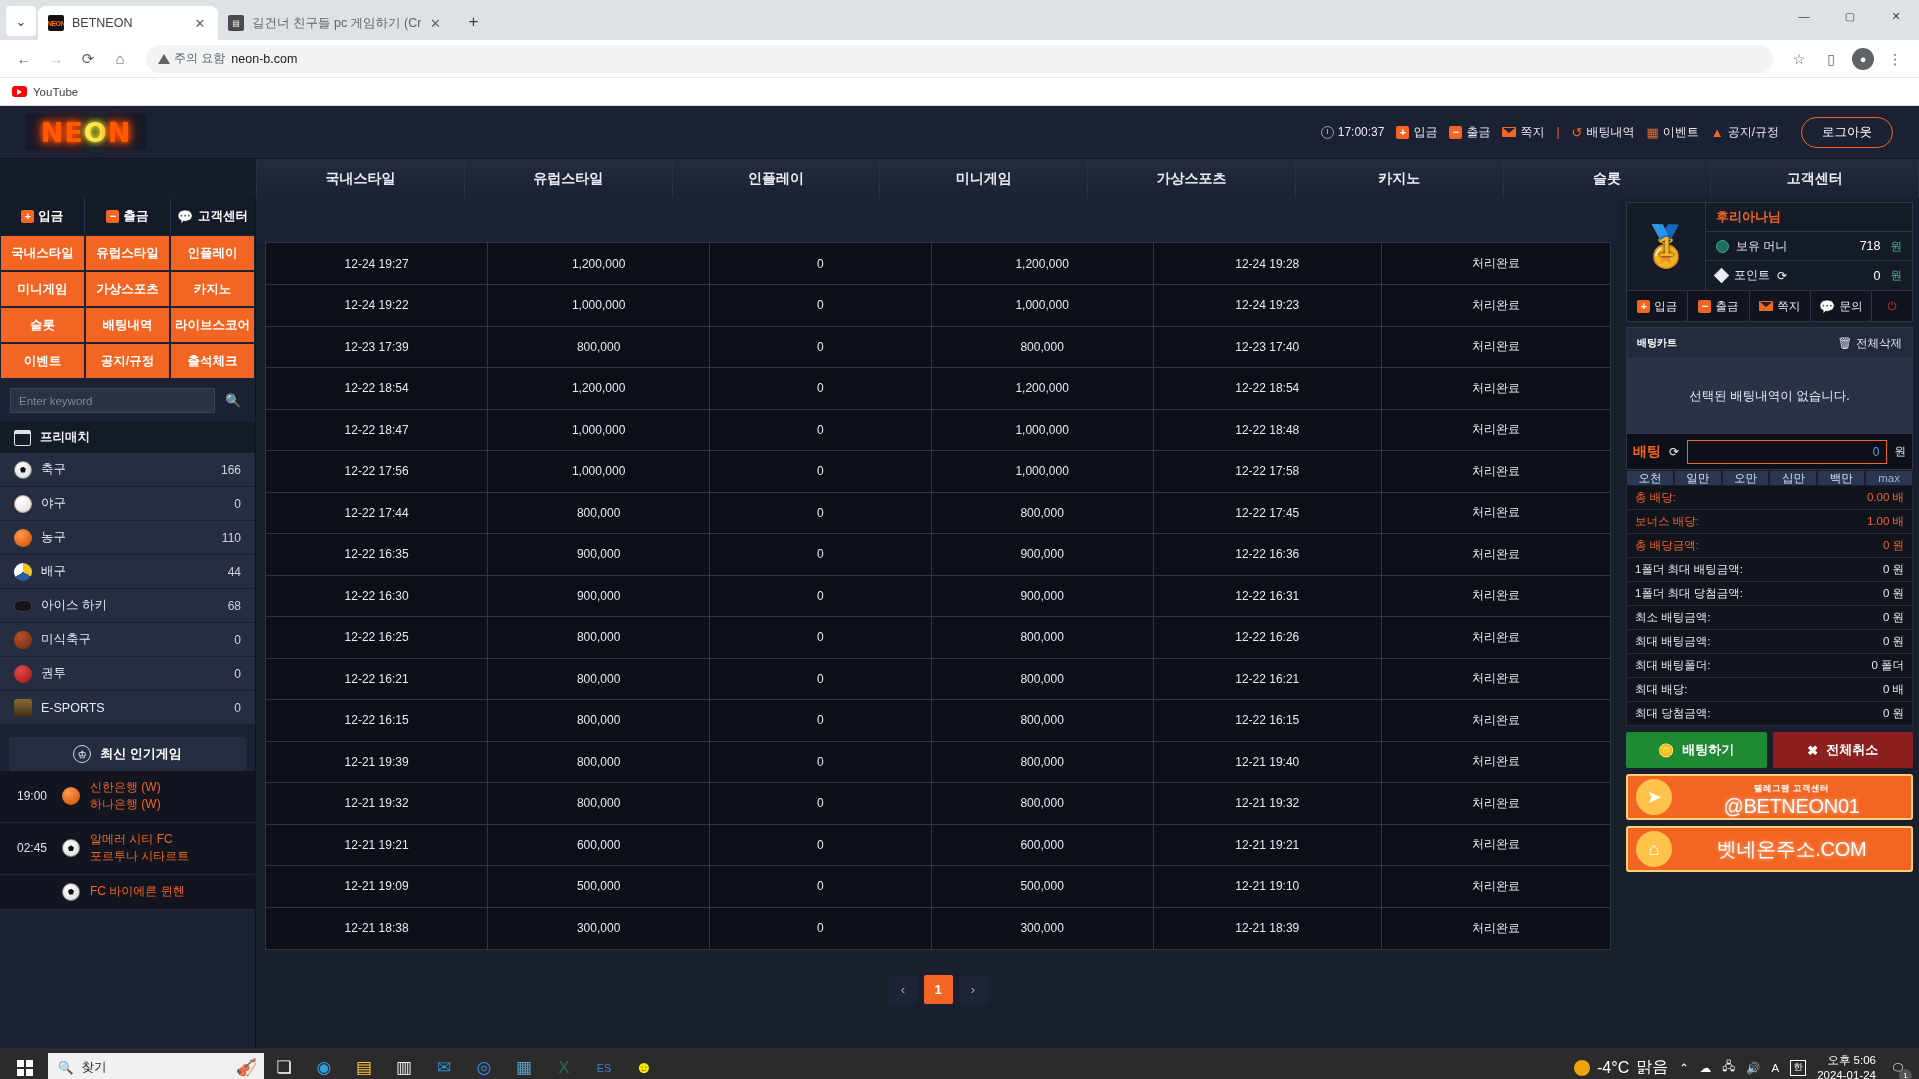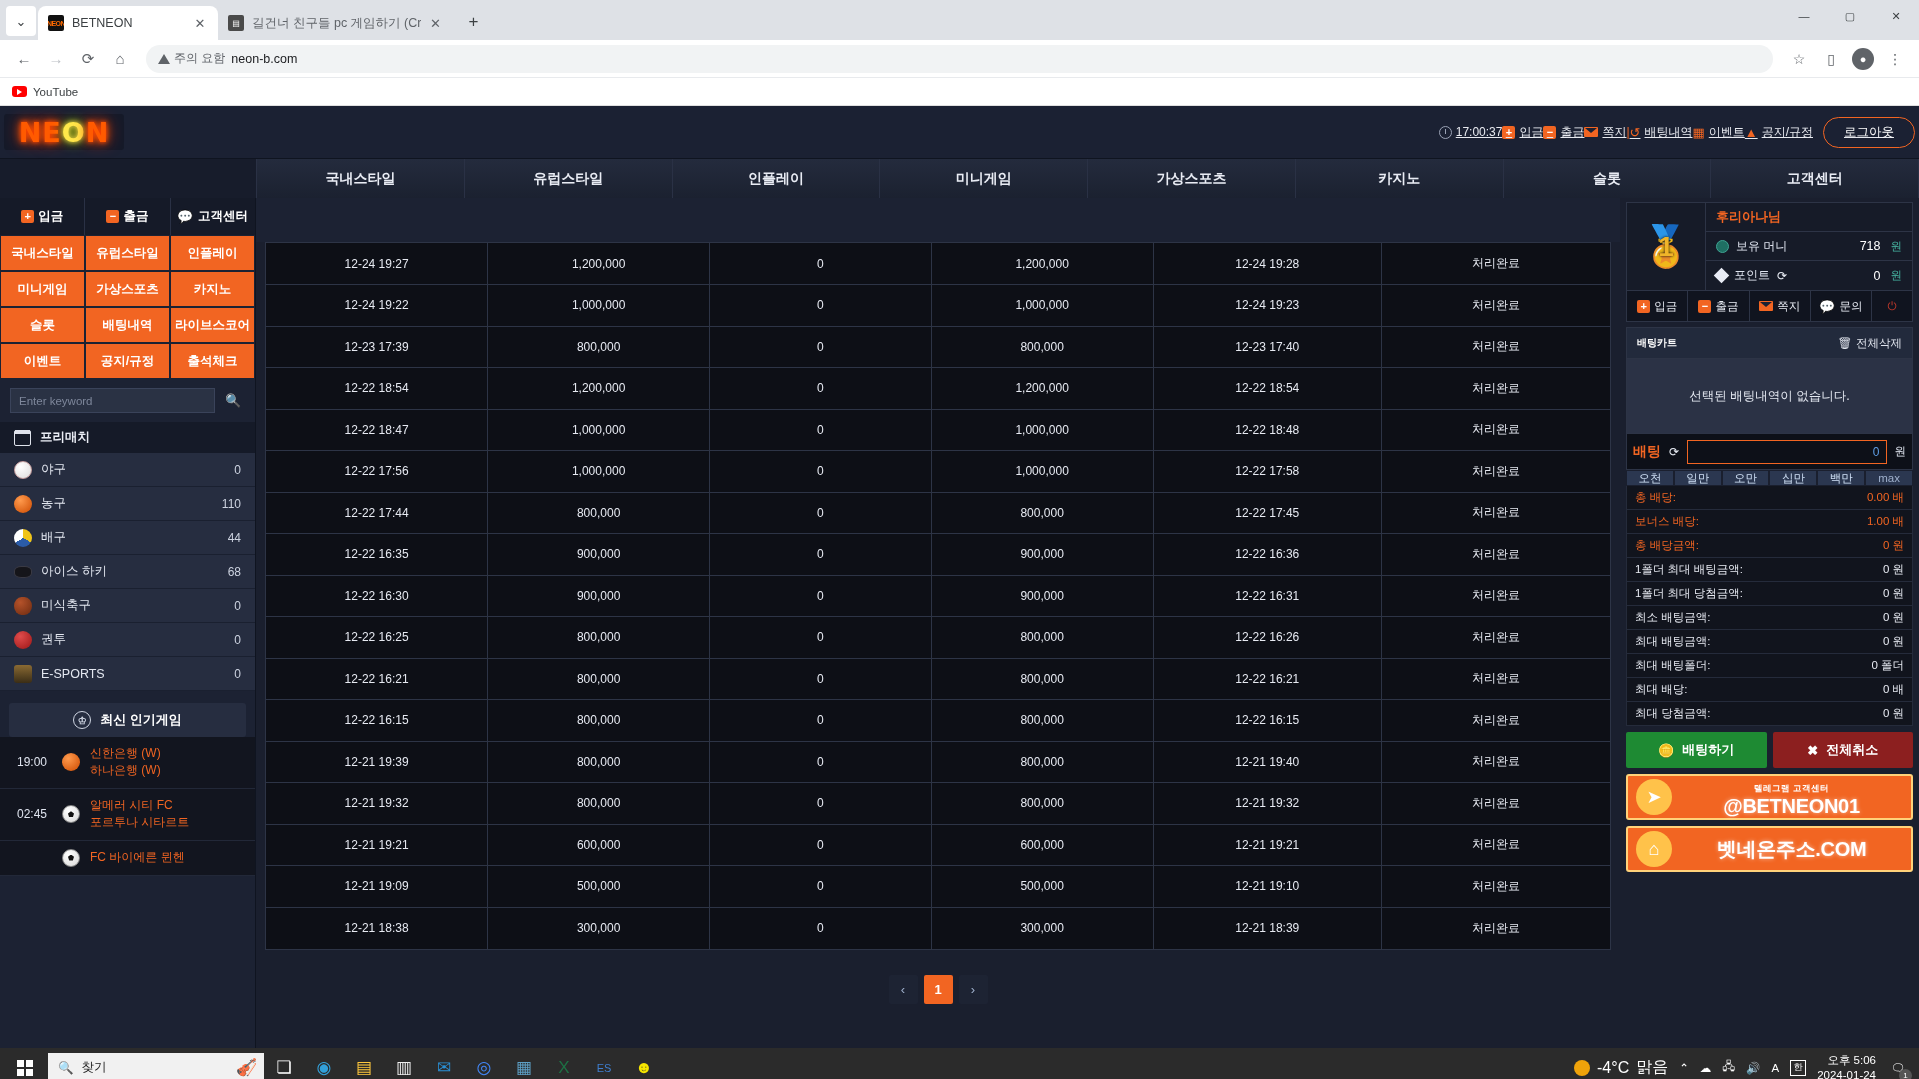--- a/index.html
+++ b/index.html
@@ -69,31 +69,31 @@
     padding: 0 12px; gap: 6px; font-size: 11.5px; color: #3c4043; border-bottom: 1px solid #e0e0e0;}
   .yt-icon { width: 15px; height: 11px; background: #ff0000; border-radius: 3px;
     display:flex;align-items:center;justify-content:center; }
   .yt-tri { width:0;height:0;border-top:3px solid transparent;border-bottom:3px solid transparent;
     border-left:5px solid #fff; }
 
   
   .site { height: 942px; background: #1c2233; position: relative; overflow: hidden; }
 
   .site-topbar { height: 52px; background: #1b2133; display: flex; align-items: center;
-    padding: 0 4px; position: relative; }
+    padding: 0 26px; position: relative; }
   .logo { width: 120px; height: 36px; display: flex; align-items: center; justify-content: center;
     font-size: 27px; font-weight: bold; letter-spacing: 1px;
     background: #151a29; border-radius: 3px;
     color: #ff5a00;
     text-shadow: 0 0 4px #ff3c00, 0 0 9px #ff6a00, 0 0 16px #ff2a00;
     font-family: "DejaVu Sans", sans-serif;
   }
   .logo .o-neon { color: #ffe84a; text-shadow: 0 0 5px #ffe84a, 0 0 12px #d9ff00; }
-  .top-right { margin-left: auto; display: flex; align-items: center; gap: 0;
-    font-size: 12px; color: #e8eaf0; text-decoration: underline; }
+  .top-right { margin-left: auto; display: flex; align-items: center; gap: 12px;
+    font-size: 12px; color: #e8eaf0; }
   .tr-item { display: flex; align-items: center; gap: 4px; white-space: nowrap; }
   .mini-sq { width: 13px; height: 13px; border-radius: 2px; background: #f26522; color: #fff;
     display:flex;align-items:center;justify-content:center; font-size: 11px; line-height: 1; font-weight: bold;}
   .clock-ic { width: 13px; height: 13px; border-radius: 50%; border: 1.5px solid #9aa2b5; position: relative; }
   .clock-ic::after { content:""; position:absolute; left:5px; top:2px; width:1px;height:5px;background:#9aa2b5;}
   .env-ic { width: 14px; height: 10px; background: #f26522; border-radius: 1px; position: relative; }
   .env-ic::after{content:"";position:absolute;left:1px;top:1px;width:0;height:0;
     border-left:6px solid transparent;border-right:6px solid transparent;border-top:5px solid #1b2133;}
   .sep-pipe { color: #f26522; }
   .ic-orange { color: #f26522; font-size: 13px; }
@@ -217,21 +217,21 @@
   .act-btn { flex: 1; height: 36px; display: flex; align-items: center; justify-content: center;
     gap: 8px; font-size: 13px; font-weight: bold; color: #fff; border-radius: 2px; }
   .act-bet { background: #1e8a33; }
   .act-cancel { background: #8c1f1f; }
   .banner { margin-top: 6px; height: 46px; background: #f26522; border: 2px solid #ffd27a;
     border-radius: 3px; display: flex; align-items: center; padding: 0 8px; gap: 8px; }
   .bn-circle { width: 36px; height: 36px; border-radius: 50%; background: #ffc24a;
     display: flex; align-items: center; justify-content: center; font-size: 18px; color: #fff; }
   .bn-txt { flex: 1; text-align: center; }
   .bn-sub { font-size: 8.5px; color: #fff; font-weight: bold; letter-spacing: .5px; }
-  .bn-main { font-size: 20px; color: #fff; font-weight: bold; letter-spacing: -.3px;
+  .bn-main { font-size: 20px; color: #fff; font-weight: normal; letter-spacing: -.3px;
     text-shadow: 0 0 4px rgba(255,255,255,.6); }
 
   
   .taskbar { height: 39px; background: #2b2b2b; display: flex; align-items: center;
     padding: 0 2px; gap: 0; }
   .start-btn { width: 46px; height: 39px; display: flex; align-items: center; justify-content: center; }
   .win-logo { width: 16px; height: 16px; display: grid; grid-template-columns: 1fr 1fr;
     grid-template-rows: 1fr 1fr; gap: 2px; }
   .win-logo div { background: #fff; }
   .tb-search { width: 216px; height: 29px; background: #f1f1f1; display: flex; align-items: center;
@@ -397,20 +397,25 @@
         <input type="text" placeholder="Enter keyword" style="">
         <span class="ls-search-btn">🔍</span>
       </div>
 
       <div class="ls-sec">
         <span class="cal-ic"></span>
         <span>프리매치</span>
       </div>
 
       <div class="sport-row">
+        <span class="sport-ic ic-soccer"></span>
+        <span>축구</span>
+        <span class="cnt">166</span>
+      </div>
+      <div class="sport-row">
         <span class="sport-ic ic-base"></span>
         <span>야구</span>
         <span class="cnt">0</span>
       </div>
       <div class="sport-row">
         <span class="sport-ic ic-basket"></span>
         <span>농구</span>
         <span class="cnt">110</span>
       </div>
       <div class="sport-row">

